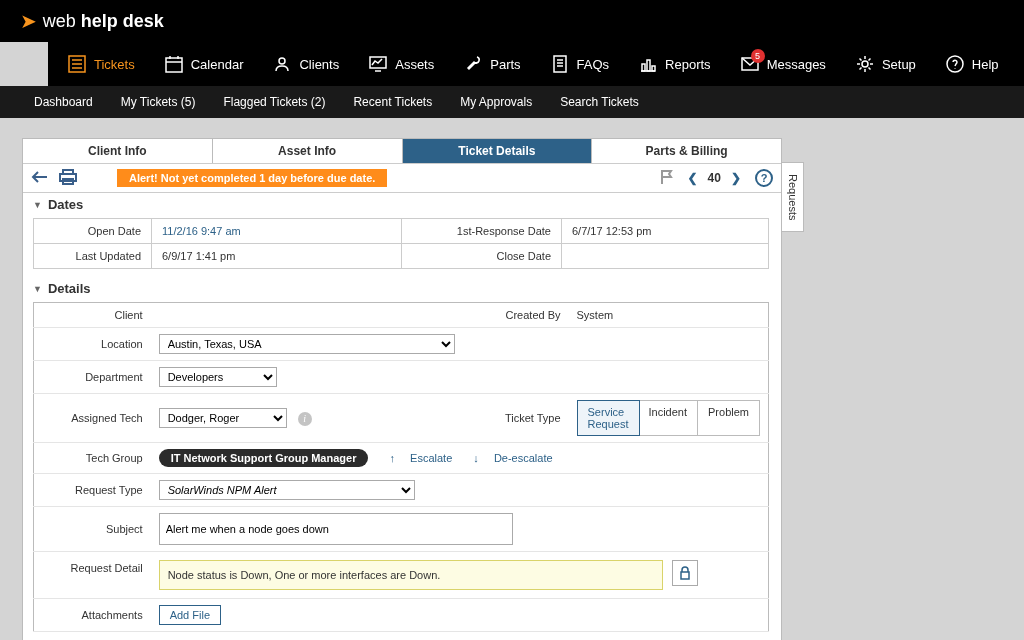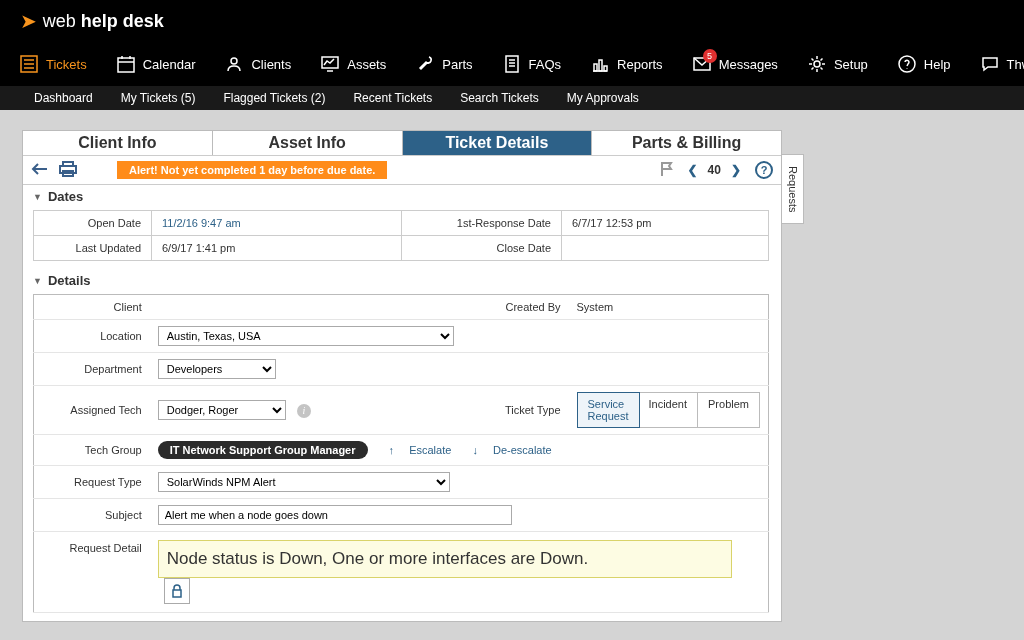--- a/index.html
+++ b/index.html
@@ -6,41 +6,41 @@
   body { font-family: Arial, Helvetica, sans-serif; font-size: 12px; background: #d4d4d4; width: 1024px; height: 640px; overflow: hidden; color: #333; }
   
   
   .topbar { background: #000; height: 42px; display: flex; align-items: center; padding: 0 20px; }
   .logo { display: flex; align-items: center; gap: 6px; }
   .logo-icon { color: #f7941e; font-size: 20px; }
   .logo-text { color: #fff; font-size: 18px; font-weight: normal; }
   .logo-text b { font-weight: bold; }
   
   
-  .primary-nav { background: #000; height: 44px; display: flex; align-items: center; padding: 0 20px; gap: 30px; }
+  .primary-nav { background: #000; height: 44px; display: flex; align-items: center; padding: 0 20px; gap: 30px; margin-left: 48px; }
   .nav-item { display: flex; align-items: center; gap: 8px; color: #fff; cursor: pointer; font-size: 13px; position: relative; }
   .nav-item.active { color: #f7941e; }
   .nav-item.active .nav-icon svg { stroke: #f7941e; }
   .nav-icon { width: 18px; height: 18px; display: inline-flex; align-items: center; justify-content: center; }
   .nav-icon svg { stroke: #fff; fill: none; stroke-width: 1.5; }
   .badge { position: absolute; top: -6px; left: 10px; background: #e03030; color: #fff; border-radius: 50%; width: 14px; height: 14px; font-size: 9px; display: flex; align-items: center; justify-content: center; }
   
   
-  .sub-nav { background: #1a1a1a; height: 24px; display: flex; align-items: stretch; padding-left: 20px; }
+  .sub-nav { background: #1a1a1a; height: 32px; display: flex; align-items: stretch; padding-left: 20px; }
   .sub-nav-item { color: #fff; font-size: 12px; padding: 0 14px; display: flex; align-items: center; cursor: pointer; }
   .sub-nav-item.active { background: #d4d4d4; color: #000; font-weight: bold; }
   
   
   .main { padding: 20px 0 0 22px; }
   .panel-wrapper { display: flex; align-items: flex-start; }
   .panel { width: 760px; background: #fff; border: 1px solid #bbb; }
   
   
   .tabs-row { display: flex; height: 24px; }
-  .tab { flex: 1; text-align: center; line-height: 24px; font-size: 16px; font-weight: bold; cursor: pointer; border-right: 1px solid #bbb; }
+  .tab { flex: 1; text-align: center; line-height: 24px; font-size: 12px; font-weight: bold; cursor: pointer; border-right: 1px solid #bbb; }
   .tab:last-child { border-right: none; }
   .tab.ticket-details { background: #2d6188; color: #fff; }
   
   
   .toolbar-row { display: flex; align-items: center; height: 30px; padding: 0 8px; border-top: 1px solid #ccc; border-bottom: 1px solid #ccc; gap: 10px; }
   .back-btn svg, .print-btn svg, .flag-btn svg { stroke: #3a5f8a; fill: none; stroke-width: 2; }
   .alert-banner { background: #ff8c1a; color: #fff; font-weight: bold; font-size: 11px; padding: 3px 12px; margin-left: 30px; }
   .toolbar-right { margin-left: auto; display: flex; align-items: center; gap: 14px; }
   .nav-num { display: flex; align-items: center; gap: 10px; font-weight: bold; color: #333; }
   .nav-arrow { color: #2d6188; cursor: pointer; font-weight: bold; }
@@ -66,22 +66,22 @@
   .sel { border: 1px solid #aaa; background: #fff; height: 20px; padding: 0 4px; font-size: 11px; }
   .sel-wide { width: 296px; }
   .sel-med { width: 118px; }
   .sel-narrow { width: 128px; }
   
   .pill { background: #2b2b2b; color: #fff; font-size: 11px; font-weight: bold; border-radius: 10px; padding: 3px 12px; display: inline-block; }
   .escalate-link { color: #2d6188; font-size: 11px; margin-left: 8px; }
   .arrow-up, .arrow-down { font-weight: bold; margin: 0 4px 0 18px; }
   .arrow-up { color: #2d6188; } .arrow-down { color: #2d6188; }
   
-  .text-input { border: 1px solid #aaa; height: 20px; padding: 0 6px; font-size: 11px; width: 354px; }
-  .detail-box { border: 1px solid #d9d36a; background: #fdfce3; padding: 8px; width: 574px; font-size: 17px; }
+  .text-input { border: 1px solid #aaa; height: 32px; padding: 0 6px; font-size: 11px; width: 354px; }
+  .detail-box { border: 1px solid #d9d36a; background: #fdfce3; padding: 8px; width: 504px; font-size: 11px; }
   .lock-box { border: 1px solid #aaa; width: 26px; height: 26px; display: inline-flex; align-items: center; justify-content: center; margin-left: 6px; cursor: pointer; vertical-align: top; }
   .add-file-btn { border: 1px solid #2d6188; color: #2d6188; background: #fff; padding: 3px 10px; font-size: 11px; cursor: pointer; }
   
   .type-buttons { display: inline-flex; border: 1px solid #bbb; }
   .type-btn { padding: 5px 10px; font-size: 11px; cursor: pointer; border-right: 1px solid #bbb; }
   .type-btn:last-child { border-right: none; }
   .type-btn.selected { border: 1px solid #2d6188; color: #2d6188; background: #eef4f9; margin: -1px; }
   
   .info-dot { display: inline-block; width: 14px; height: 14px; border-radius: 50%; background: #c4c4c4; color: #fff; text-align: center; line-height: 14px; font-size: 10px; font-style: italic; font-family: Georgia, serif; margin-left: 8px; }
   
@@ -210,22 +210,22 @@
       </span>
     <span>Thwack</span>
   </div>
 </div>
 
 <div class="sub-nav">
   <div class="sub-nav-item">Dashboard</div>
   <div class="sub-nav-item">My Tickets (5)</div>
   <div class="sub-nav-item">Flagged Tickets (2)</div>
   <div class="sub-nav-item">Recent Tickets</div>
+  <div class="sub-nav-item">My Approvals</div>
   <div class="sub-nav-item">Search Tickets</div>
-  <div class="sub-nav-item">My Approvals</div>
 </div>
 
 <div class="main">
  <div class="panel-wrapper">
   <div class="panel-col">
   <div class="panel">
 
     <div class="tabs-row">
       <div class="tab">Client Info</div>
       <div class="tab">Asset Info</div>
@@ -324,41 +324,47 @@
           <span class="pill">IT Network Support  Group Manager</span>
           <span class="arrow-up">↑</span>
           <a class="escalate-link">Escalate</a>
           <span class="arrow-down">↓</span>
           <a class="escalate-link">De-escalate</a>
         </td>
       </tr>
       <tr>
         <td class="dlabel">Request Type</td>
         <td colspan="3">
-          <select class="sel" style="width:292px;"><option>SolarWinds NPM Alert</option></select>
+          <select class="sel" style="width:256px;font-style:italic;"><option>SolarWinds NPM Alert</option></select>
         </td>
       </tr>
       <tr>
         <td class="dlabel">Subject</td>
         <td colspan="3">
           <input class="text-input" value="Alert me when a node goes down" style="">
         </td>
       </tr>
       <tr>
         <td class="dlabel" style="vertical-align:top;padding-top:10px;">Request Detail</td>
         <td colspan="3" style="padding:8px;">
           <span class="detail-box" style="display:inline-block;">Node status is Down, One or more interfaces are Down.</span>
           <span class="lock-box">
             <svg width="14" height="14" viewBox="0 0 14 14" style="stroke:#2d6188;fill:none;stroke-width:1.5">
                       <rect x="3" y="6" width="8" height="7"></rect>
                       <path d="M4 6 v-2 a3 3 0 0 1 6 0 v2"></path>
                     </svg>
           </span>
         </td>
       </tr>
+      <tr>
+        <td class="dlabel">Attachments</td>
+        <td colspan="3">
+          <button class="add-file-btn">Add File</button>
+        </td>
+      </tr>
     </tbody>
           </table>
 
   </div>
   </div>
 
   <div class="side-tab">Requests</div>
  </div>
 </div>
 

